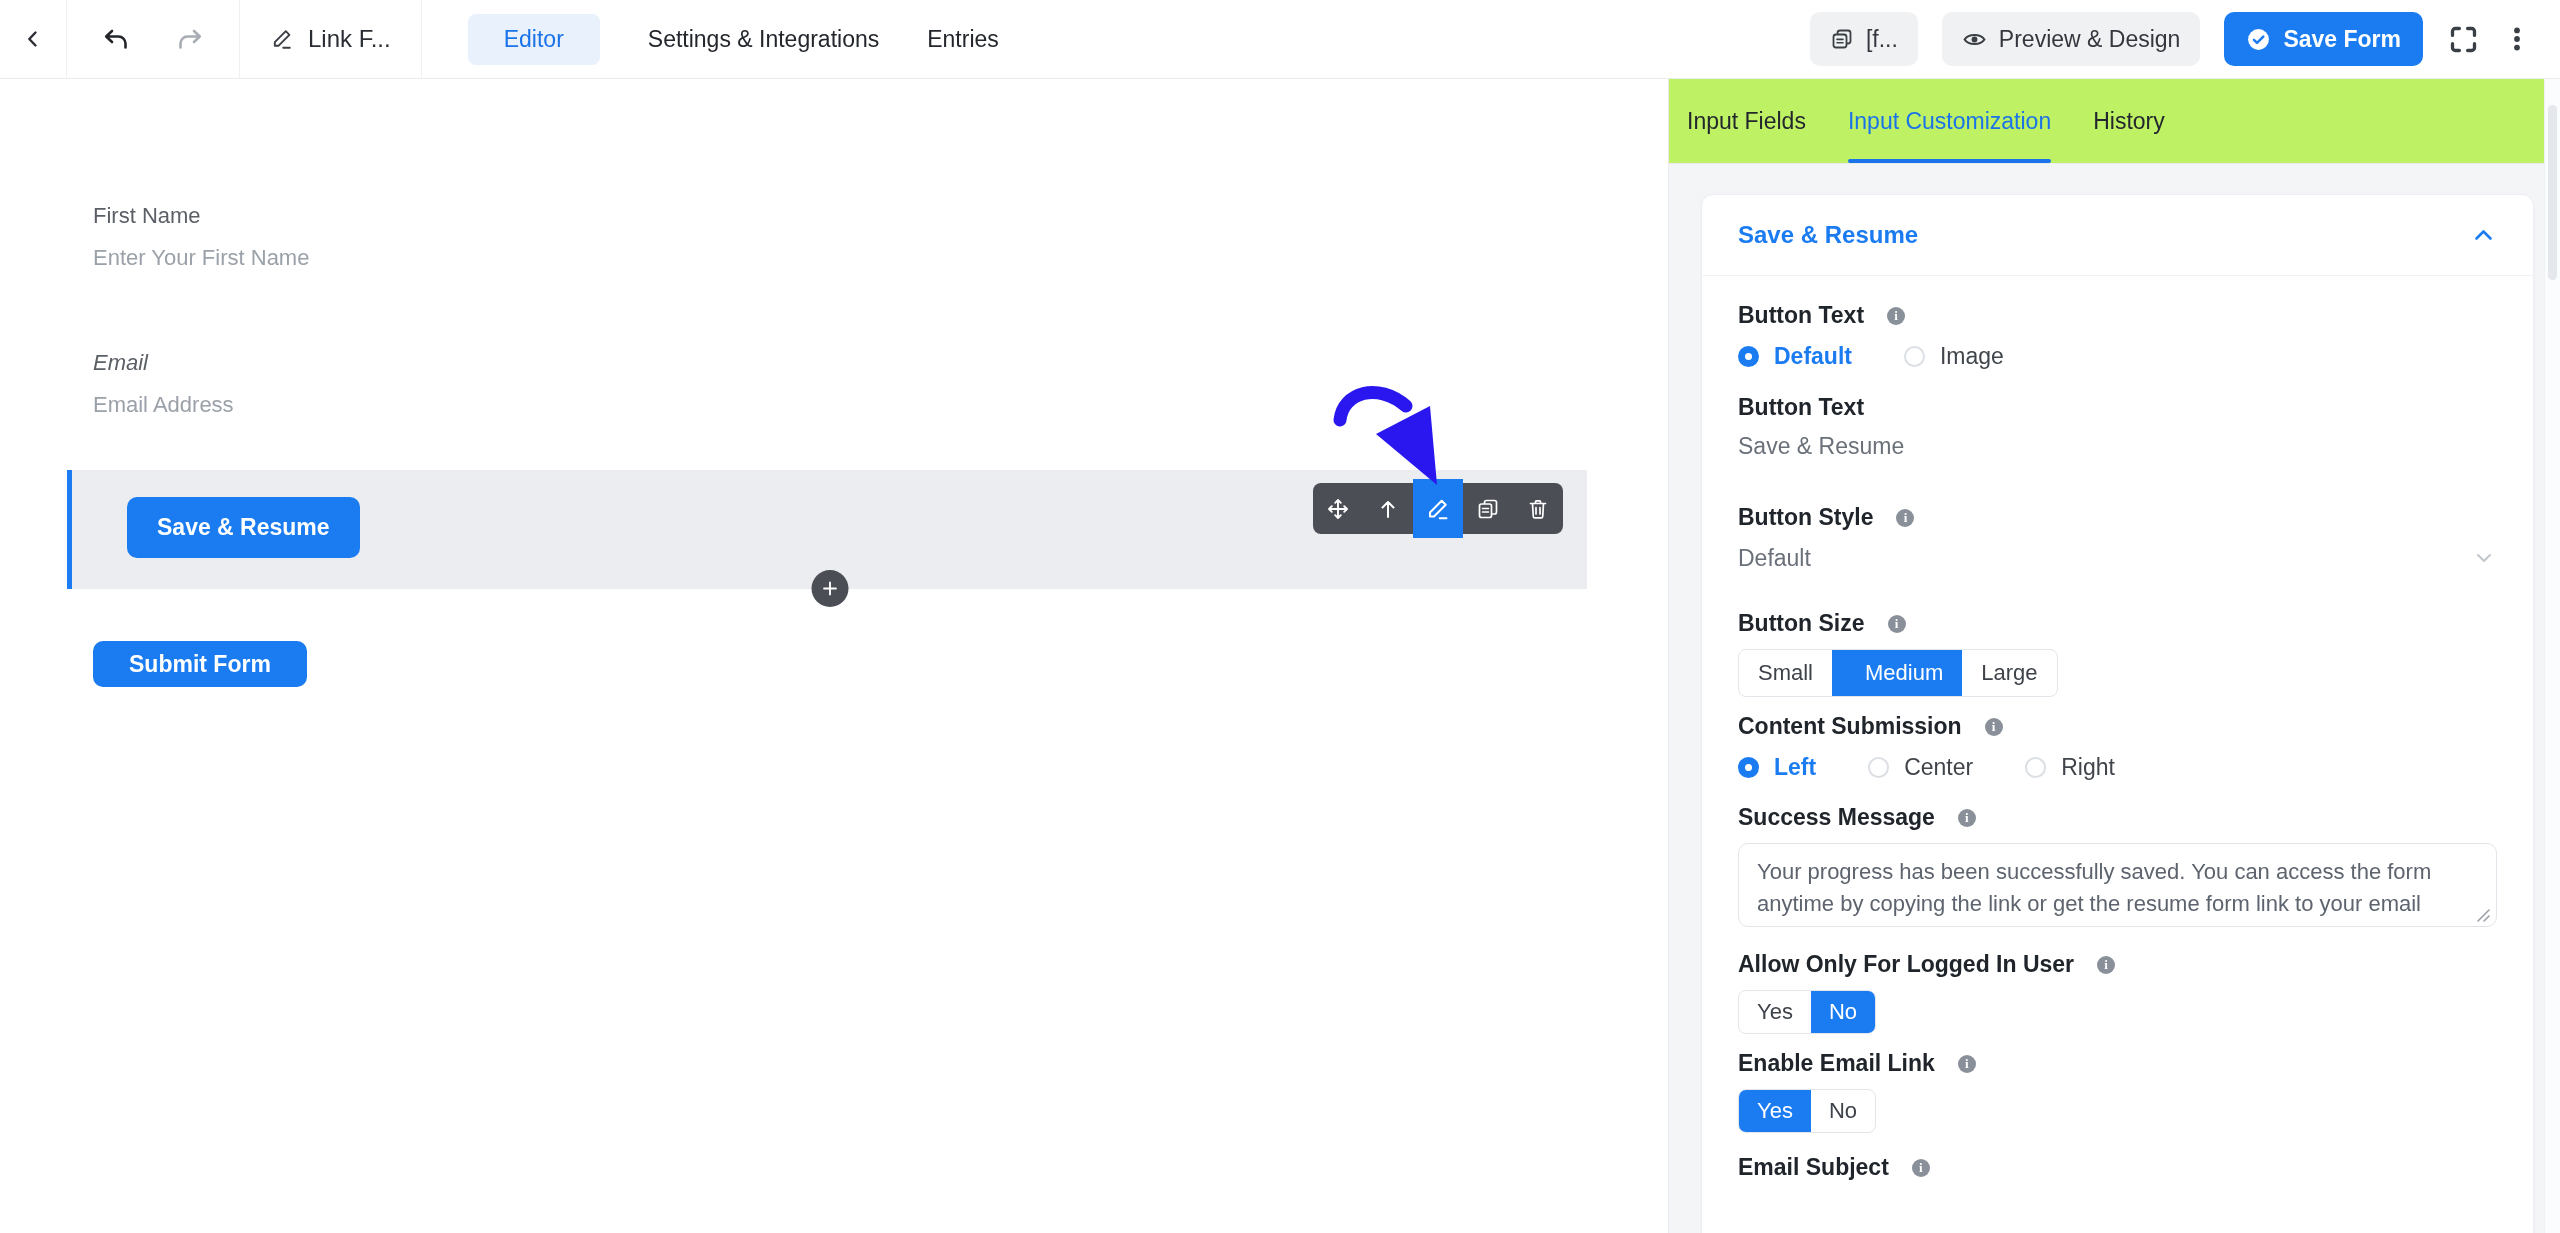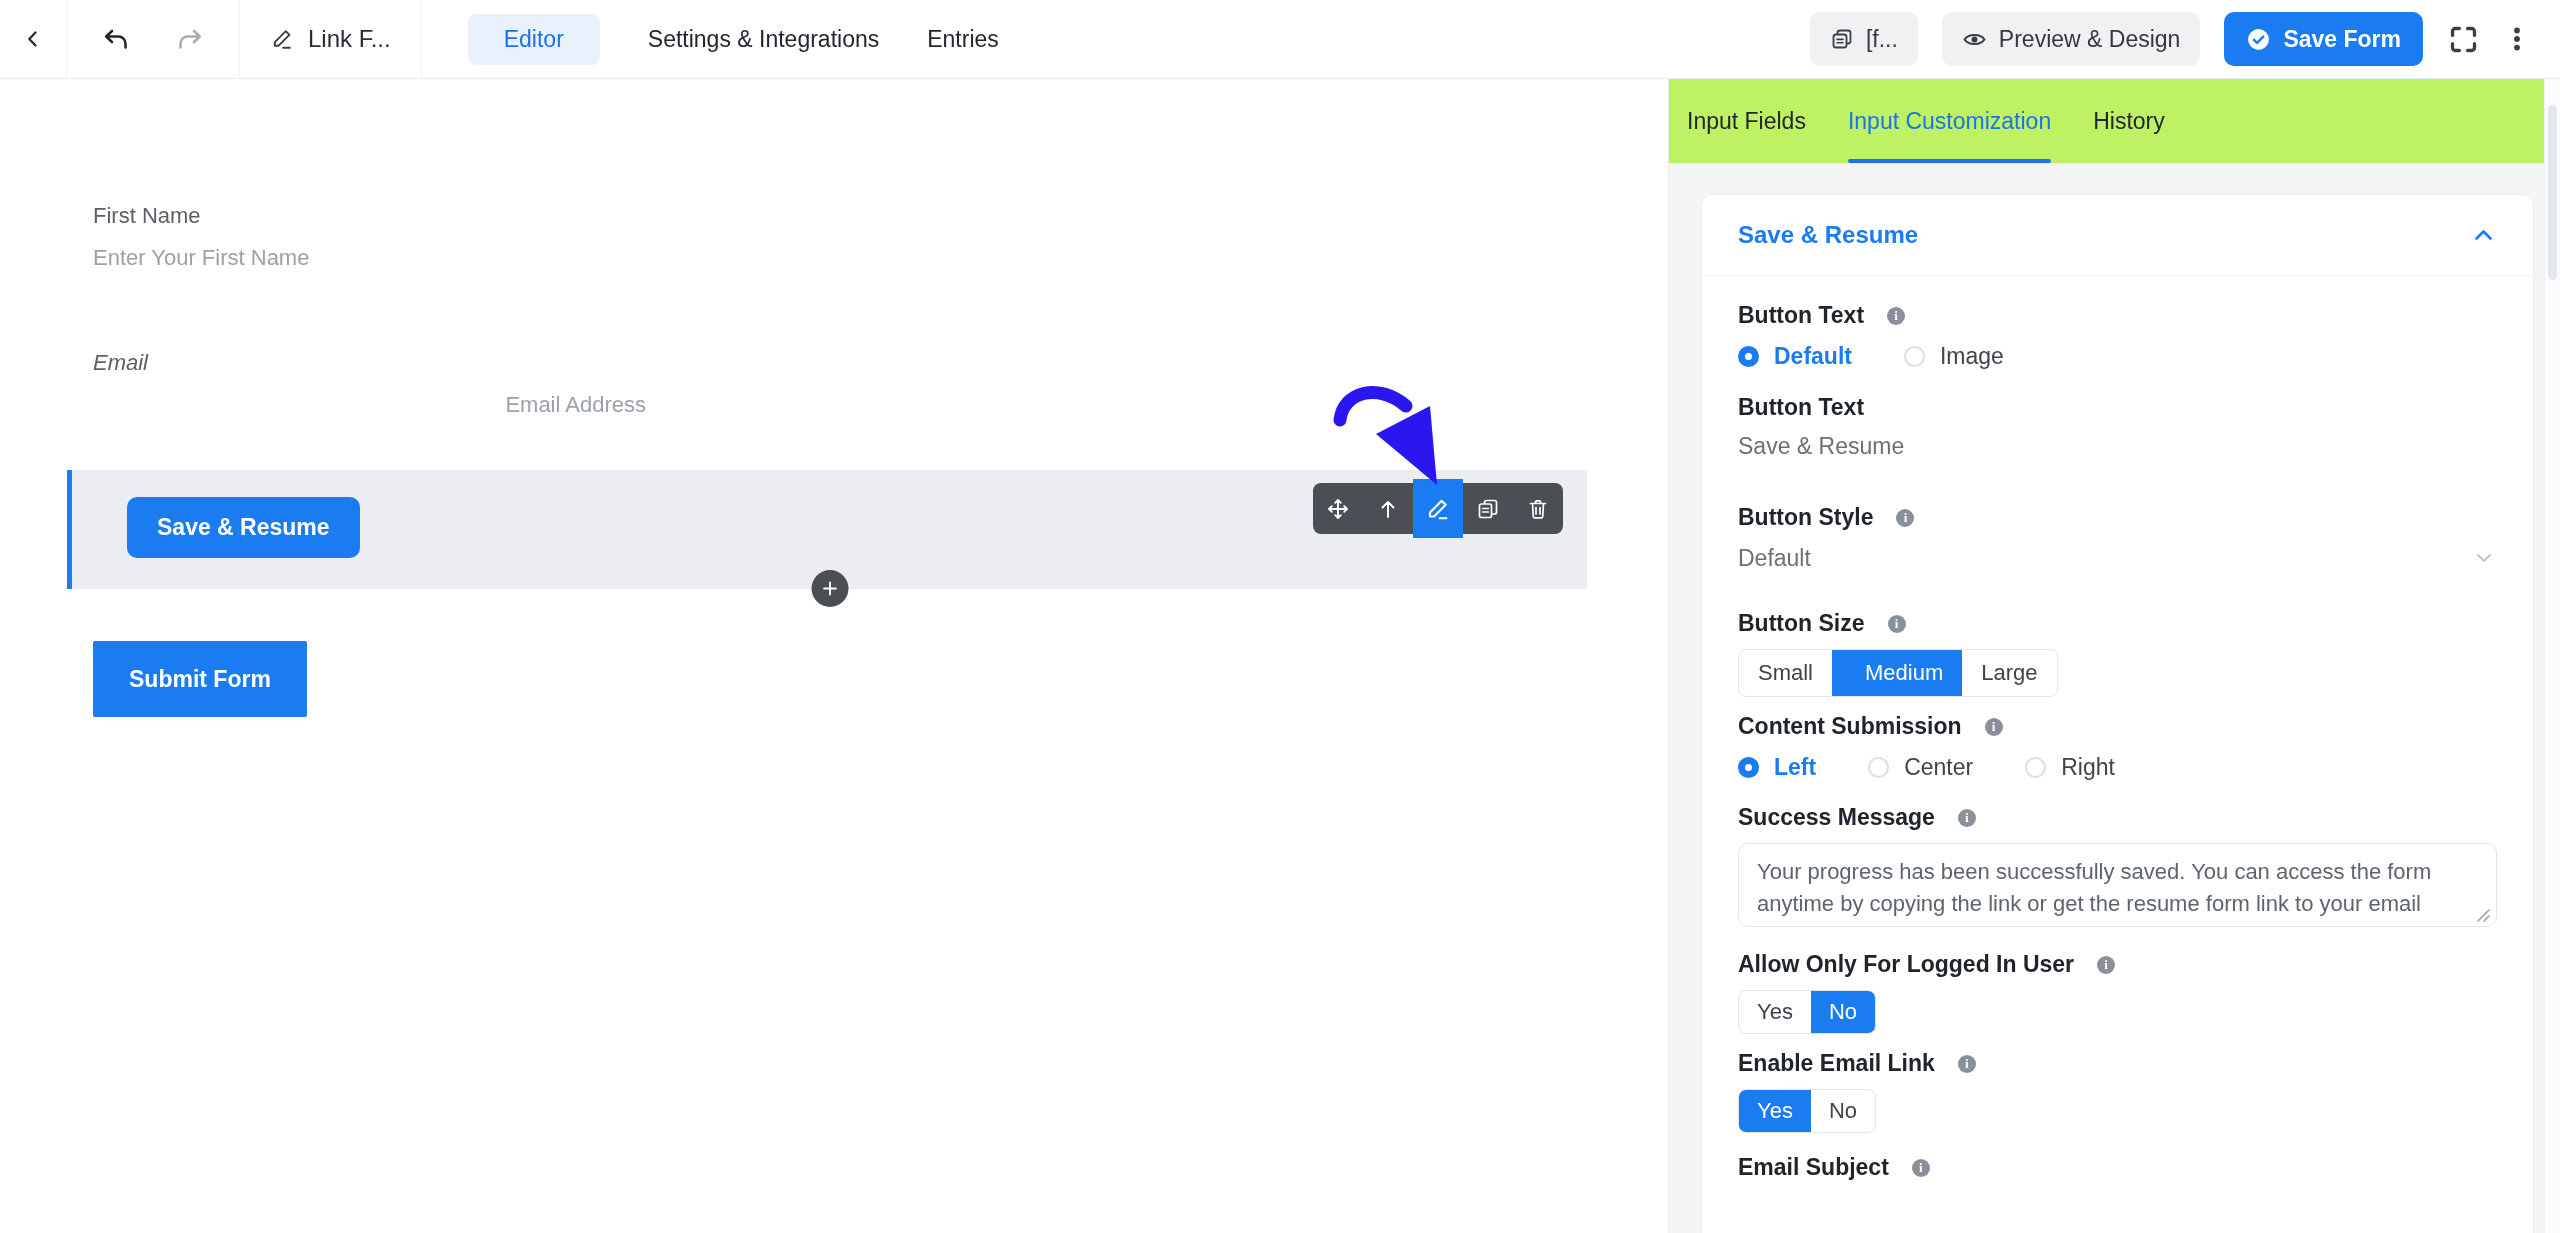--- a/index.html
+++ b/index.html
@@ -37,22 +37,22 @@
   .sr-btn{position:absolute;left:55px;top:27px;height:61px;padding:0 30px;background:#1b7cf2;
           color:#fff;font-size:23px;font-weight:600;border-radius:10px;display:flex;
           align-items:center;cursor:pointer;}
   .toolbar{position:absolute;top:13px;right:24px;height:51px;background:#4b4e54;border-radius:8px;
            display:flex;align-items:center;}
   .tool{width:50px;height:51px;display:flex;align-items:center;justify-content:center;cursor:pointer;}
   .tool.active{background:#1b7cf2;height:59px;}
   .add-btn{position:absolute;left:50%;bottom:-18px;transform:translateX(-50%);width:37px;height:37px;
            border-radius:50%;background:#4b4e54;display:flex;align-items:center;justify-content:center;
            cursor:pointer;}
-  .submit-btn{position:absolute;left:93px;top:562px;height:76px;padding:0 36px;background:#1b7cf2;
-              color:#fff;font-size:23px;font-weight:600;border-radius:2px;display:flex;
+  .submit-btn{position:absolute;left:93px;top:562px;height:46px;padding:0 36px;background:#1b7cf2;
+              color:#fff;font-size:23px;font-weight:600;border-radius:10px;display:flex;
               align-items:center;cursor:pointer;}
   .annotation{position:absolute;left:1318px;top:303px;width:130px;height:115px;pointer-events:none;}
 
   
   .sidebar{position:absolute;top:79px;left:1668px;right:0;bottom:0;border-left:1px solid #e8eaee;
            display:flex;flex-direction:column;background:#f4f5f7;}
   .side-tabs{height:84px;background:#bef264;border-bottom:1px solid #e9ebef;display:flex;
              align-items:stretch;gap:42px;padding-left:18px;flex:none;}
   .side-tab{display:flex;align-items:center;font-size:23px;color:#23272d;position:relative;
             cursor:pointer;white-space:nowrap;}
@@ -182,21 +182,21 @@
           </svg>
       </span>
     </div>
   </div>
 
   <div class="canvas">
     <div class="fld-label" style="left:93px;top:124px;">First Name</div>
     <input class="fld-input" style="left: 93px; top: 166px;" placeholder="Enter Your First Name">
 
     <div class="fld-label" style="left:93px;top:271px;font-style:italic;">Email</div>
-    <input class="fld-input" style="left: 86px; top: 313px; text-align: right;" placeholder="Email Address">
+    <input class="fld-input" style="left: 93px; top: 313px;" placeholder="Email Address">
 
     <div class="sel-row">
       <div class="sr-btn">Save &amp; Resume</div>
 
       <div class="toolbar">
         <span class="tool">
           <svg width="24" height="24" viewBox="0 0 24 24">
               <path d="M12 3 v18 M3 12 h18 M12 3 l-2.8 2.8 M12 3 l2.8 2.8 M12 21 l-2.8 -2.8 M12 21 l2.8 -2.8 M3 12 l2.8 -2.8 M3 12 l2.8 2.8 M21 12 l-2.8 -2.8 M21 12 l-2.8 2.8" fill="none" stroke="#fff" stroke-width="1.9" stroke-linecap="round" stroke-linejoin="round"></path>
             </svg>
         </span>

